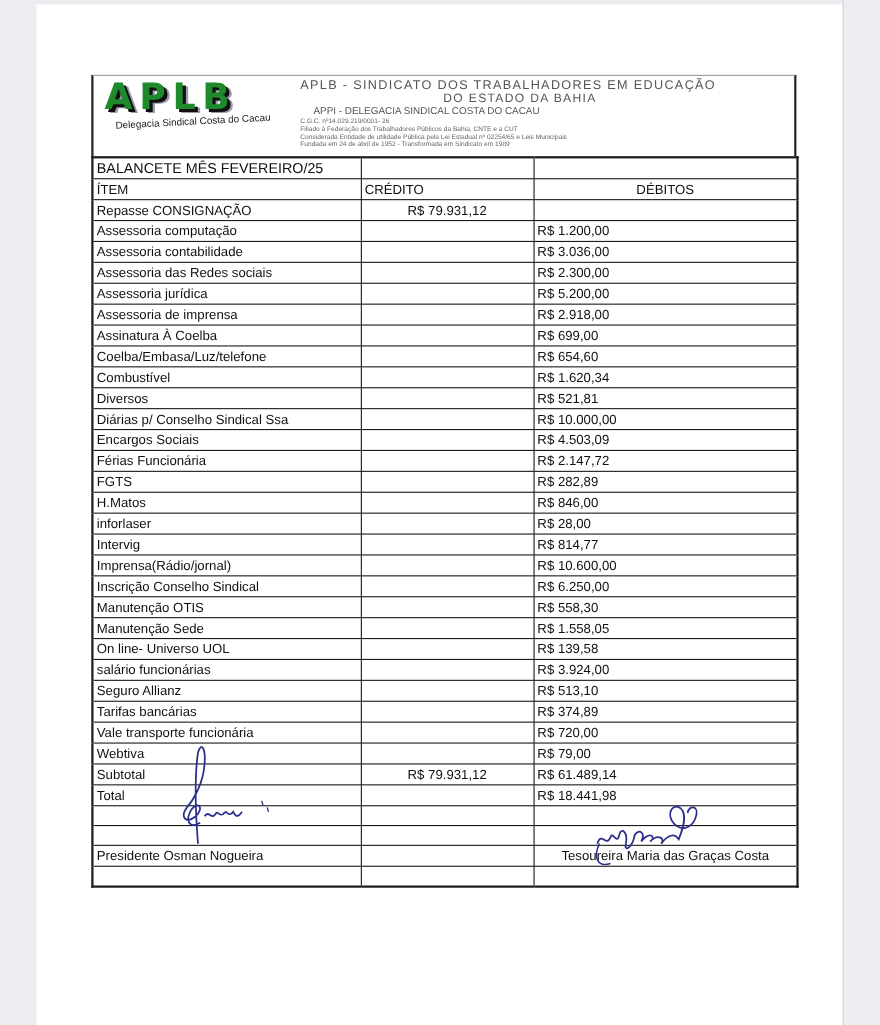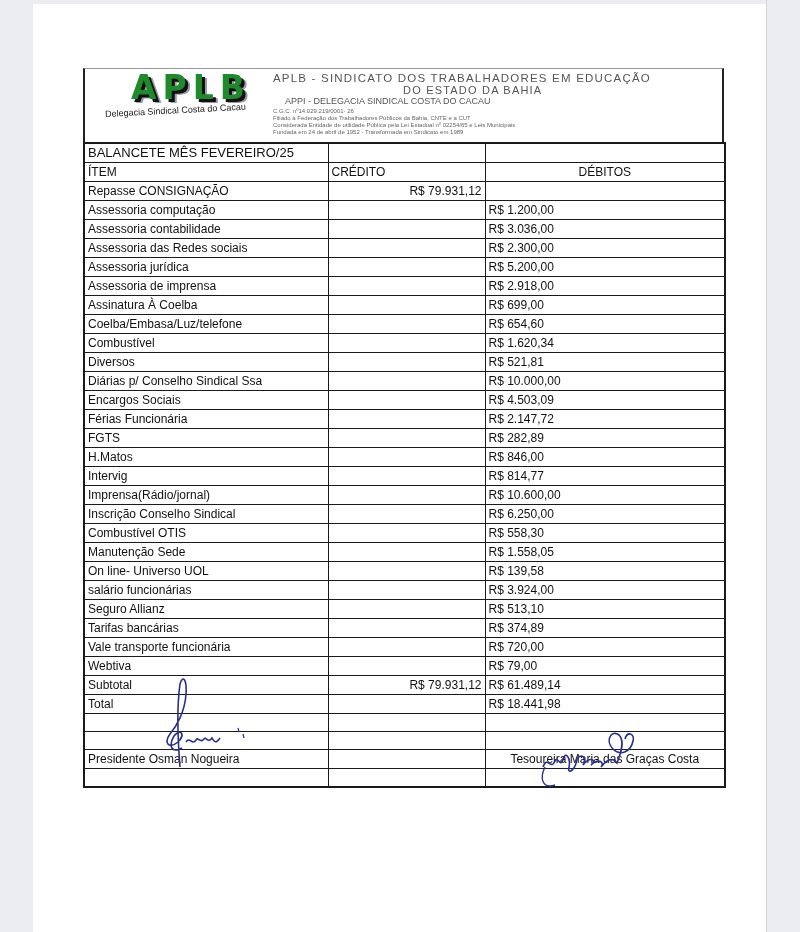--- a/index.html
+++ b/index.html
@@ -15,21 +15,21 @@
     .page-edge {
       position: absolute; left: 766px; top: 0; width: 1px; height: 932px; background: #d6d6da;
     }
     
     .letterhead {
       position: absolute; left: 83px; top: 68px; width: 641px; height: 74px;
       border-left: 2px solid #222; border-right: 2px solid #222; border-top: 1px solid #999;
       box-sizing: border-box;
     }
     .logo {
-      position: absolute; left: 10px; top: 2px; width: 170px; height: 34px; margin-left: 36px;
+      position: absolute; left: 10px; top: 2px; width: 170px; height: 34px;
     }
     .logo-text {
       position: absolute; left: 0; top: 0;
       font-family: "DejaVu Sans", sans-serif; font-weight: bold;
       font-size: 33px; letter-spacing: 6px; color: #1e8a2c;
       text-shadow: 3px 3px 0 #111, 5px 4px 0 #9a9aa8;
       line-height: 34px;
     }
     .logo-sub {
       position: absolute; left: 20px; top: 40px; font-size: 9px; color: #222;
@@ -52,21 +52,21 @@
       position: absolute; left: 83px; top: 142px; width: 641px;
       border-collapse: collapse; table-layout: fixed;
       font-size: 12px; color: #111;
     }
     table.ledger td {
       border: 1px solid #1a1a1a; height: 18px; padding: 0 3px; line-height: 18px;
       white-space: nowrap; overflow: hidden; box-sizing: border-box;
     }
     table.ledger tr.thick-top td { border-top: 2px solid #1a1a1a; }
     table.ledger td.c1 { width: 244px; border-left: 2px solid #1a1a1a; }
-    table.ledger td.c2 { width: 157px; text-align: right; }
+    table.ledger td.c2 { width: 157px; text-align: center; }
     table.ledger td.c3 { width: 240px; text-align: left; border-right: 2px solid #1a1a1a; }
     table.ledger td.title { font-size: 13px; }
     table.ledger td.hdr-credit { text-align: left; }
     table.ledger td.hdr-debit { text-align: center; }
     table.ledger td.c3-left { text-align: center; }
     table.ledger tr:last-child td { border-bottom: 2px solid #1a1a1a; }
     .sig { position: absolute; pointer-events: none; }
   </style>
 </head>
 <body>
@@ -170,36 +170,41 @@
         <td class="c1">FGTS</td>
         <td class="c2"></td>
         <td class="c3">R$ 282,89</td>
       </tr>
       <tr>
         <td class="c1">H.Matos</td>
         <td class="c2"></td>
         <td class="c3">R$ 846,00</td>
       </tr>
       <tr>
+        <td class="c1">inforlaser</td>
+        <td class="c2"></td>
+        <td class="c3">R$ 28,00</td>
+      </tr>
+      <tr>
         <td class="c1">Intervig</td>
         <td class="c2"></td>
         <td class="c3">R$ 814,77</td>
       </tr>
       <tr>
         <td class="c1">Imprensa(Rádio/jornal)</td>
         <td class="c2"></td>
         <td class="c3">R$ 10.600,00</td>
       </tr>
       <tr>
         <td class="c1">Inscrição Conselho Sindical</td>
         <td class="c2"></td>
         <td class="c3">R$ 6.250,00</td>
       </tr>
       <tr>
-        <td class="c1">Combustível OTIS</td>
+        <td class="c1">Manutenção OTIS</td>
         <td class="c2"></td>
         <td class="c3">R$ 558,30</td>
       </tr>
       <tr>
         <td class="c1">Manutenção Sede</td>
         <td class="c2"></td>
         <td class="c3">R$ 1.558,05</td>
       </tr>
       <tr>
         <td class="c1">On line- Universo UOL</td>

